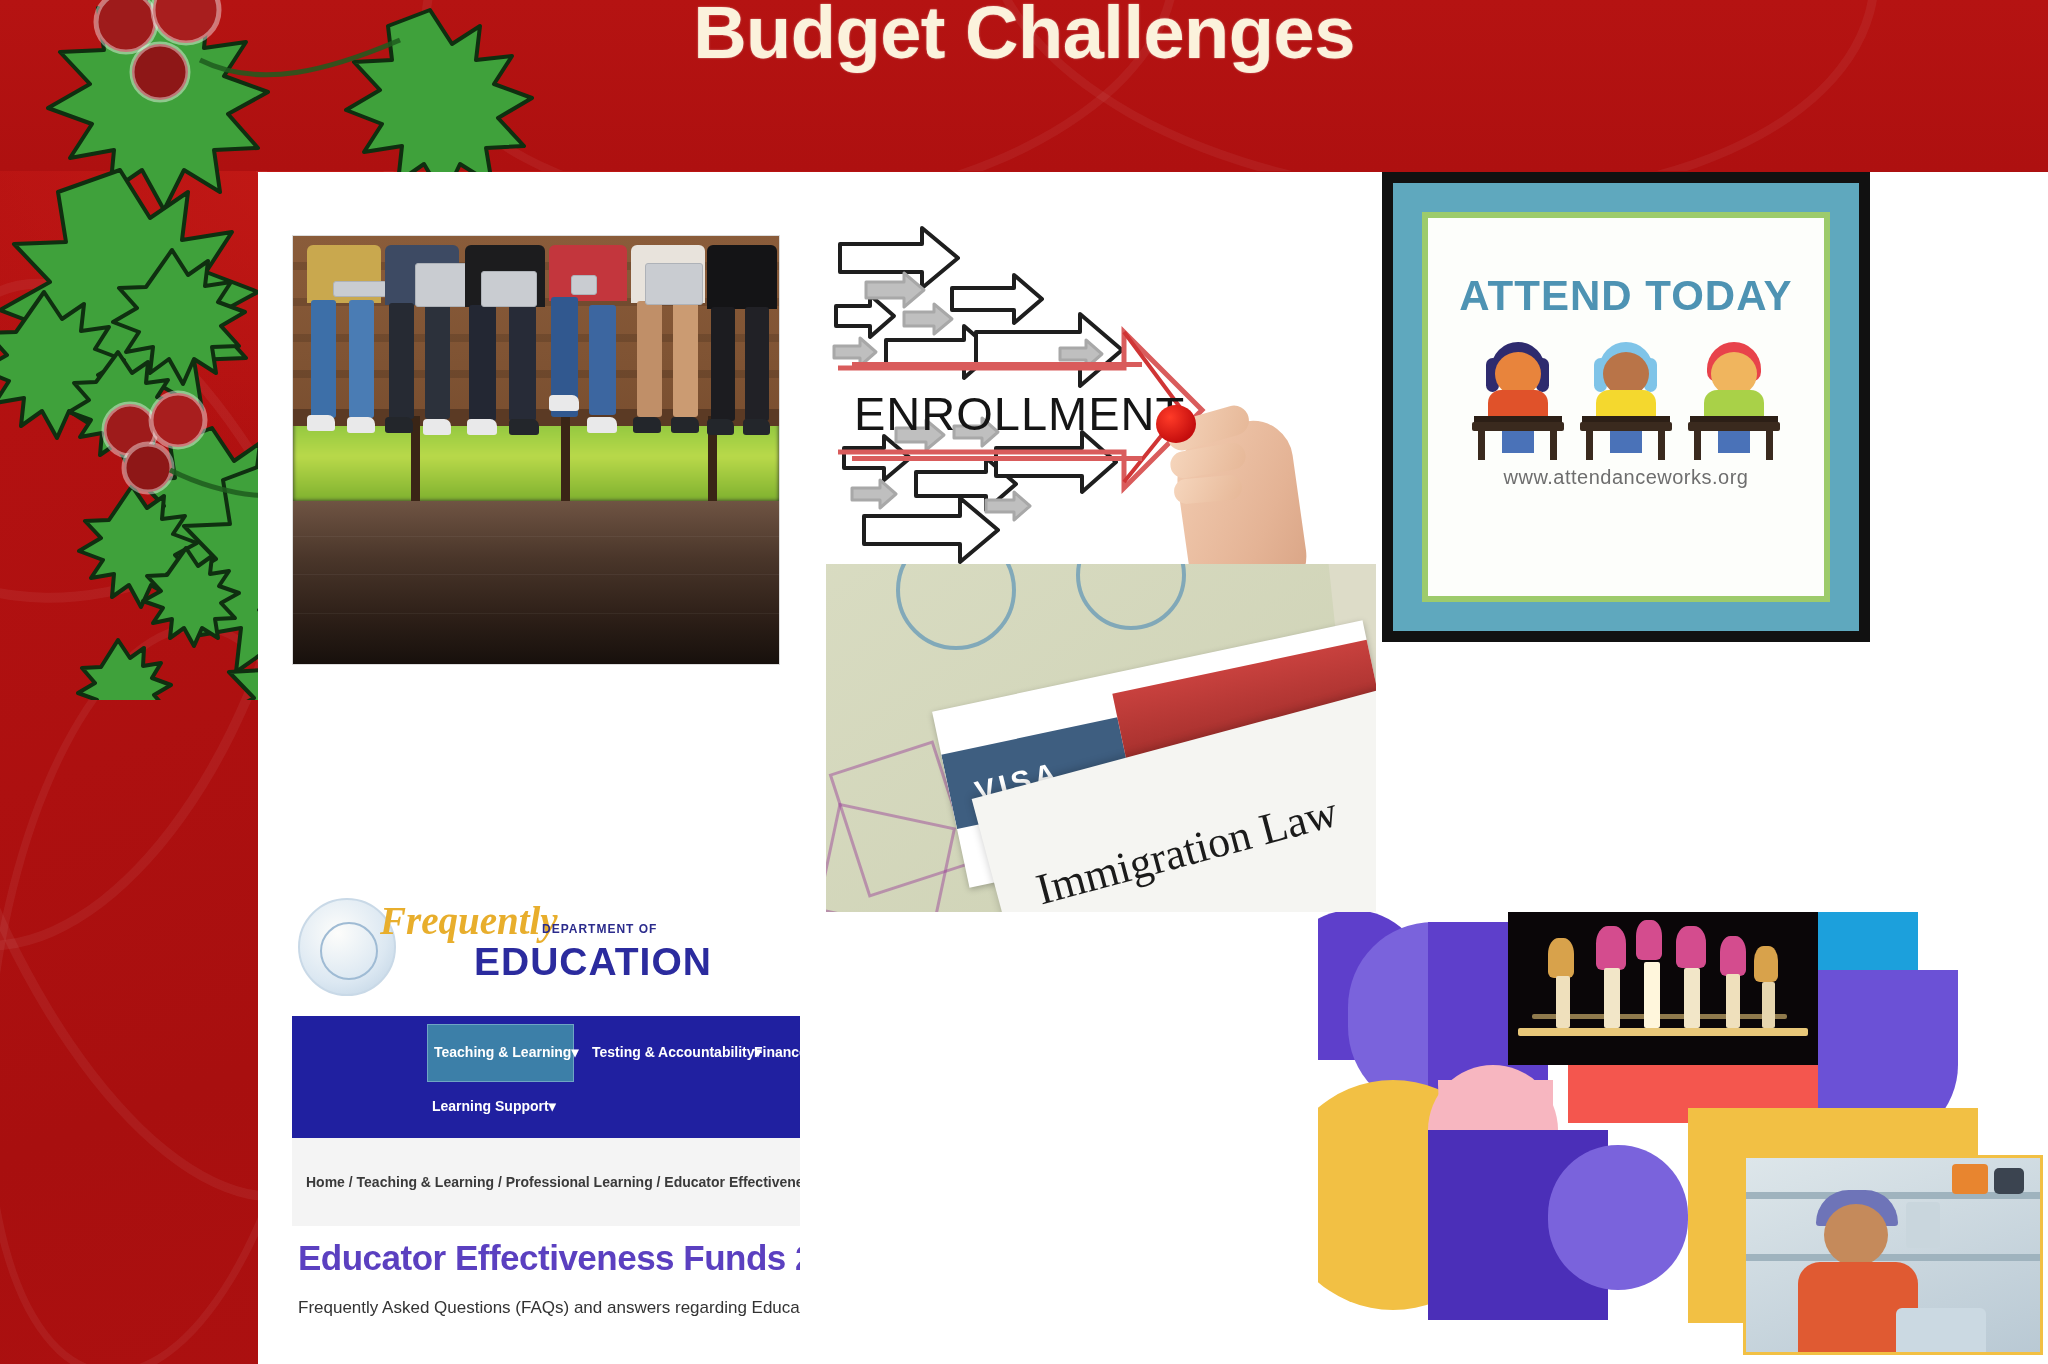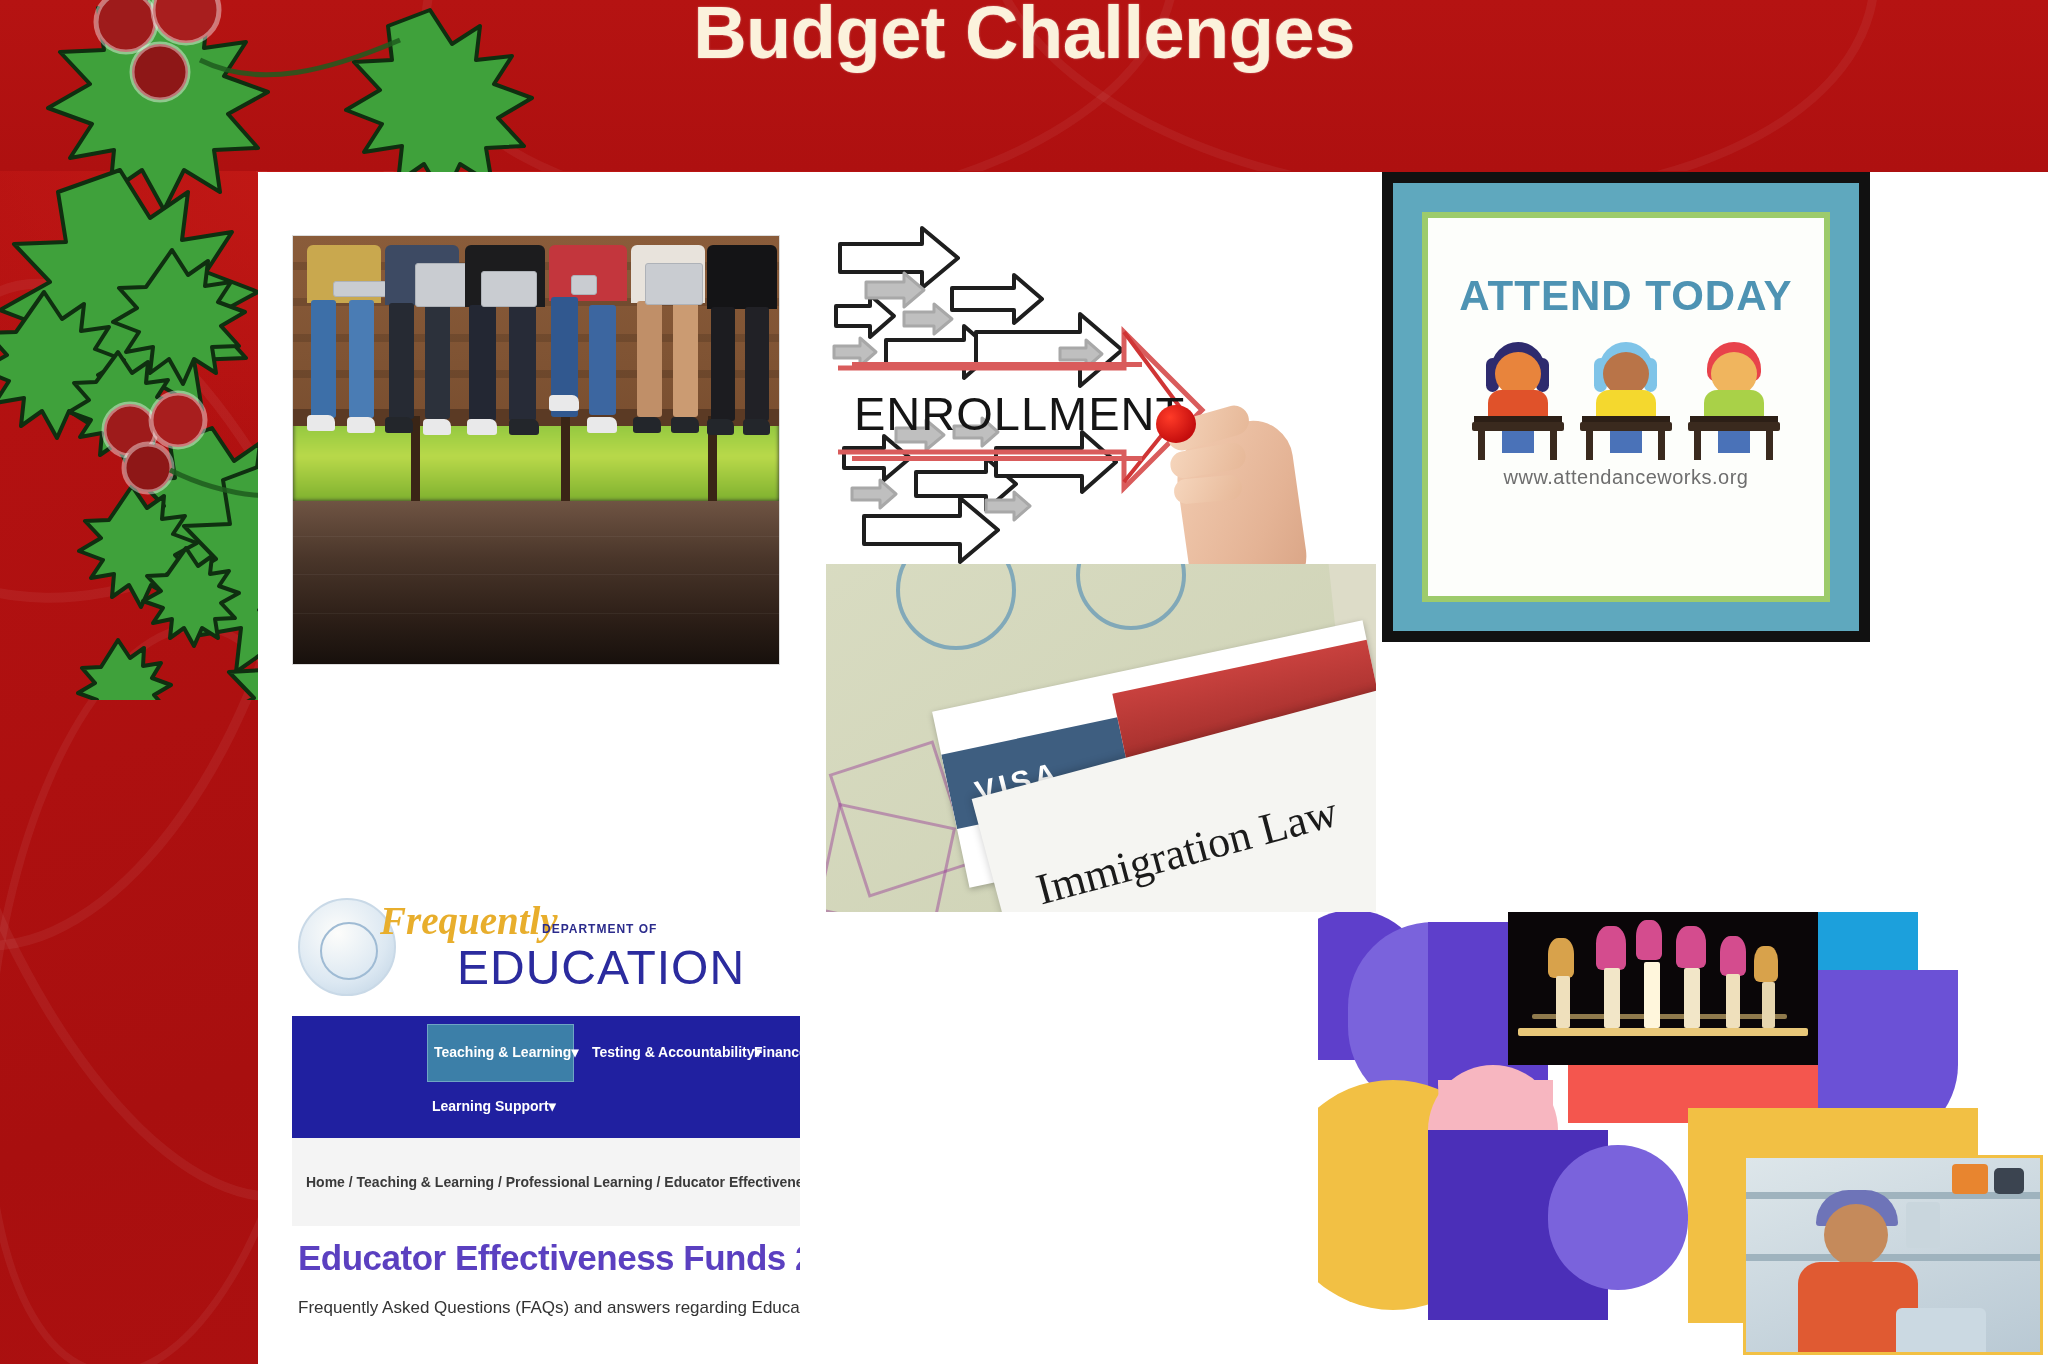--- a/index.html
+++ b/index.html
@@ -168,22 +168,22 @@
   .cde-head { position:relative; height:124px; background:#FFFFFF; }
   .cde-seal { position:absolute; left:6px; top:6px; width:98px; height:98px;
      border-radius:50%; background:radial-gradient(circle at 40% 35%,#FDFDFB,#DCE8F2 60%,#BBD0E2);
      border:2px solid #C9D9E7; }
   .cde-seal-in { position:absolute; left:20px; top:22px; width:58px; height:58px;
      border-radius:50%; border:2px solid #9FBBD4; }
   .cde-cal { position:absolute; left:88px; top:6px; font-size:39px; color:#E8AE2C;
      font-family:"Liberation Serif", serif; font-style:italic; font-weight:bold; }
   .cde-deptof { position:absolute; left:250px; top:30px; font-size:12px;
      font-weight:bold; color:#2B2B8C; letter-spacing:1px; }
-  .cde-edu { position:absolute; left:165px; top:48px; font-size:48px;
-     font-weight:normal; color:#2B2B9E; letter-spacing:1px; }
+  .cde-edu { position:absolute; left:182px; top:48px; font-size:39px;
+     font-weight:bold; color:#2B2B9E; letter-spacing:1px; }
   .cde-nav { position:relative; height:122px; background:#2020A0; }
   .cde-navitem { position:absolute; color:#FFFFFF; font-size:14px; font-weight:bold; white-space:nowrap; }
   .cde-navsel { position:absolute; left:135px; top:8px; width:147px; height:58px;
      background:#3C7FA8; border:1px solid #6FA5C4; }
   .cde-crumbwrap { position:relative; height:88px; background:#F4F4F4; }
   .cde-crumb { position:absolute; left:14px; top:36px; font-size:14px; color:#3A3A3A;
      white-space:nowrap; font-weight:bold; }
   .cde-body { position:relative; height:138px; background:#FFFFFF; }
   .cde-h1 { position:absolute; left:6px; top:12px; font-size:35px; font-weight:bold;
      color:#5B40C0; white-space:nowrap; letter-spacing:-0.5px; }

